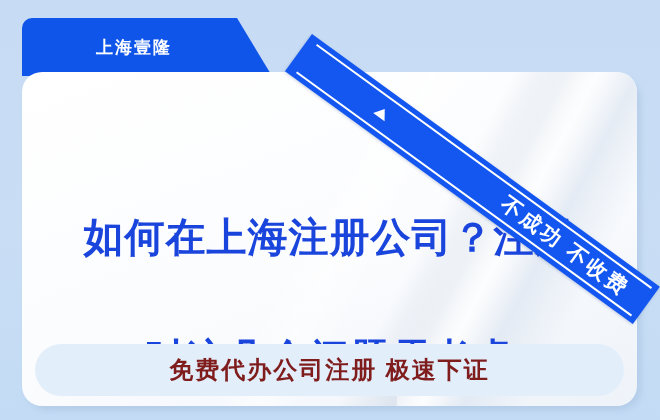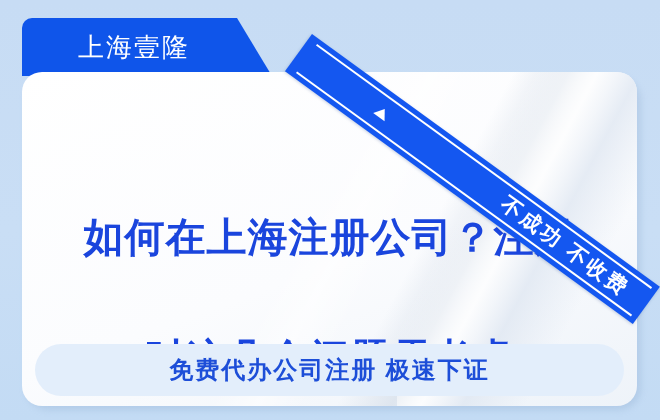--- a/index.html
+++ b/index.html
@@ -38,22 +38,22 @@
     
     clip-path: polygon(0 0, 86% 0, 100% 100%, 0 100%);
     display: flex;
     align-items: center;
     justify-content: center;
     padding-right: 26px;
     box-sizing: border-box;
   }
   .tab-label {
     color: #ffffff;
-    font-size: 26px;
-    font-weight: 400;
+    font-size: 17px;
+    font-weight: 700;
     letter-spacing: 2px;
     line-height: 1;
     white-space: nowrap;
   }
 
   
   .card-shadow {
     position: absolute;
     left: 26px;
     top: 78px;
@@ -118,21 +118,21 @@
     bottom: 10px;
     width: 589px;
     height: 52px;
     border-radius: 26px;
     background: #e3eefb;
     display: flex;
     align-items: center;
     justify-content: center;
   }
   .pill-label {
-    color: #1d4ed8;
+    color: #7f1d1d;
     font-size: 24px;
     font-weight: 700;
     letter-spacing: 2px;
     white-space: nowrap;
   }
 
   
   .ribbon {
     position: absolute;
     left: 312px;

